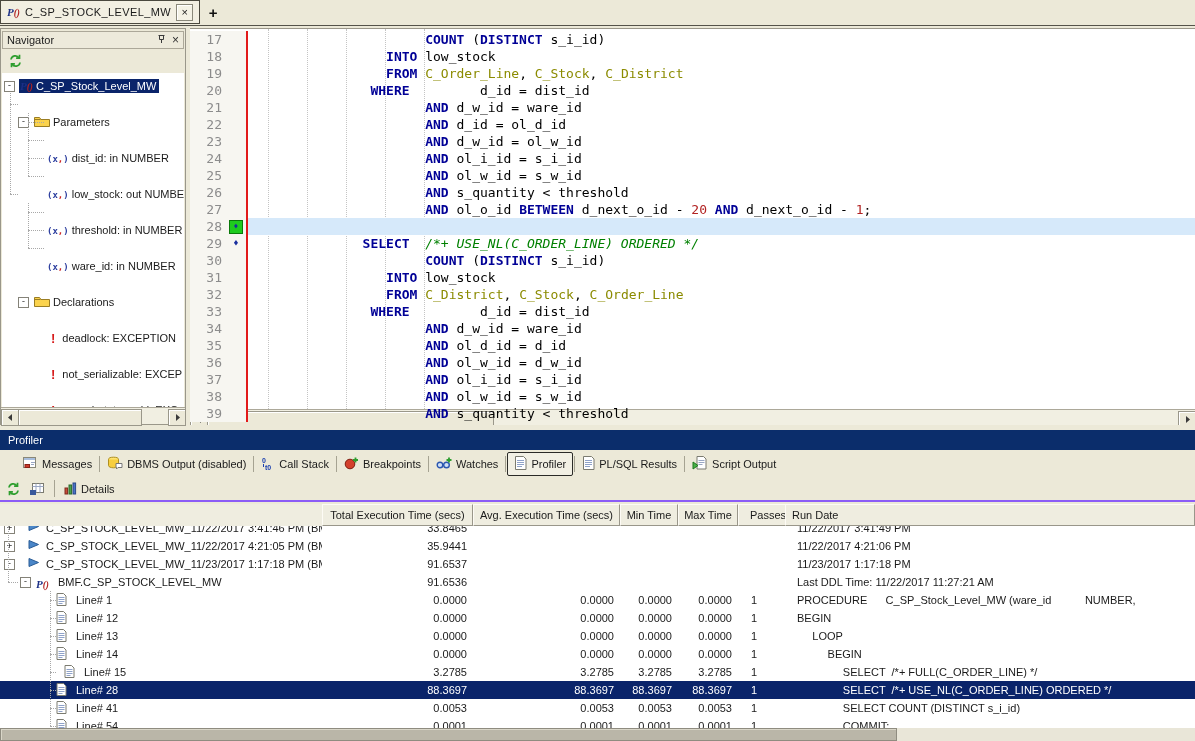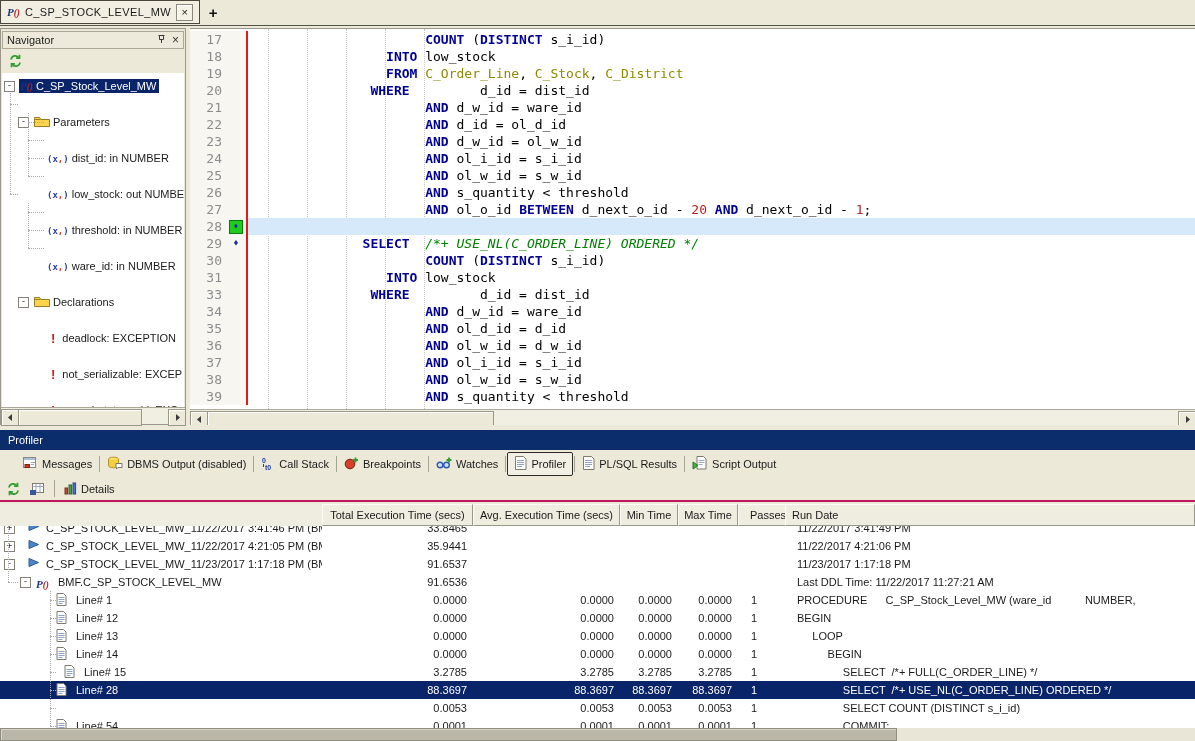--- a/index.html
+++ b/index.html
@@ -77,21 +77,21 @@
 
   
   .prof-title{position:absolute;left:0;top:430px;width:1195px;height:20px;background:#0B2D6B;
               color:#fff;line-height:20px;padding-left:8px;box-sizing:border-box;}
   .prof-tabs{position:absolute;left:0;top:450px;width:1195px;height:27px;background:#ECE9D8;
              display:flex;align-items:center;padding-left:16px;box-sizing:border-box;}
   .ptab{display:inline-flex;align-items:center;gap:4px;padding:3px 6px;white-space:nowrap;}
   .ptab.active{border:1px solid #2b2b28;border-radius:2px;background:#F2F0E4;}
   .ptab-sep{width:1px;height:16px;background:#a6a392;margin:0 1px;}
   .prof-toolbar{position:absolute;left:0;top:477px;width:1195px;height:25px;background:#ECE9D8;
-                border-bottom:2px solid #be185d;box-sizing:border-box;display:flex;
+                border-bottom:2px solid #8b5cf6;box-sizing:border-box;display:flex;
                 align-items:center;padding-left:3px;gap:2px;}
   .tb-sep{width:1px;height:17px;background:#a6a392;margin:0 4px;}
 
   
   .grid-header{position:absolute;left:0;top:504px;width:1195px;height:22px;background:#EFEDE0;}
   .gh-cell{position:absolute;top:0;height:22px;box-sizing:border-box;background:#EFEDE0;
            border-top:1px solid #FDFBF5;border-left:1px solid #FDFBF5;
            border-right:1px solid #99968a;border-bottom:1px solid #99968a;
            display:flex;align-items:center;overflow:hidden;white-space:nowrap;}
   .grid-body{position:absolute;left:0;top:526px;width:1195px;height:202px;background:#fff;overflow:hidden;}
@@ -252,20 +252,21 @@
         <div class="ed-row"><span class="ed-num">22</span><span class="ed-mark"></span><span class="ed-code">                      <span class="k">AND</span> d_id = ol_d_id</span></div>
         <div class="ed-row"><span class="ed-num">23</span><span class="ed-mark"></span><span class="ed-code">                      <span class="k">AND</span> d_w_id = ol_w_id</span></div>
         <div class="ed-row"><span class="ed-num">24</span><span class="ed-mark"></span><span class="ed-code">                      <span class="k">AND</span> ol_i_id = s_i_id</span></div>
         <div class="ed-row"><span class="ed-num">25</span><span class="ed-mark"></span><span class="ed-code">                      <span class="k">AND</span> ol_w_id = s_w_id</span></div>
         <div class="ed-row"><span class="ed-num">26</span><span class="ed-mark"></span><span class="ed-code">                      <span class="k">AND</span> s_quantity &lt; threshold</span></div>
         <div class="ed-row"><span class="ed-num">27</span><span class="ed-mark"></span><span class="ed-code">                      <span class="k">AND</span> ol_o_id <span class="k">BETWEEN</span> d_next_o_id - <span class="r">20</span> <span class="k">AND</span> d_next_o_id - <span class="r">1</span>;</span></div>
         <div class="ed-row"><span class="ed-num">28</span><span class="ed-mark"><span class="mk-exec">♦</span></span><span class="ed-code cur"></span></div>
         <div class="ed-row"><span class="ed-num">29</span><span class="ed-mark"><span class="mk-dot">♦</span></span><span class="ed-code">              <span class="k">SELECT</span>  <span class="c">/*+ USE_NL(C_ORDER_LINE) ORDERED */</span></span></div>
         <div class="ed-row"><span class="ed-num">30</span><span class="ed-mark"></span><span class="ed-code">                      <span class="k">COUNT</span> (<span class="k">DISTINCT</span> s_i_id)</span></div>
         <div class="ed-row"><span class="ed-num">31</span><span class="ed-mark"></span><span class="ed-code">                 <span class="k">INTO</span> low_stock</span></div>
+        <div class="ed-row"><span class="ed-num">32</span><span class="ed-mark"></span><span class="ed-code">                 <span class="k">FROM</span> <span class="o">C_District</span>, <span class="o">C_Stock</span>, <span class="o">C_Order_Line</span></span></div>
         <div class="ed-row"><span class="ed-num">33</span><span class="ed-mark"></span><span class="ed-code">               <span class="k">WHERE</span>         d_id = dist_id</span></div>
         <div class="ed-row"><span class="ed-num">34</span><span class="ed-mark"></span><span class="ed-code">                      <span class="k">AND</span> d_w_id = ware_id</span></div>
         <div class="ed-row"><span class="ed-num">35</span><span class="ed-mark"></span><span class="ed-code">                      <span class="k">AND</span> ol_d_id = d_id</span></div>
         <div class="ed-row"><span class="ed-num">36</span><span class="ed-mark"></span><span class="ed-code">                      <span class="k">AND</span> ol_w_id = d_w_id</span></div>
         <div class="ed-row"><span class="ed-num">37</span><span class="ed-mark"></span><span class="ed-code">                      <span class="k">AND</span> ol_i_id = s_i_id</span></div>
         <div class="ed-row"><span class="ed-num">38</span><span class="ed-mark"></span><span class="ed-code">                      <span class="k">AND</span> ol_w_id = s_w_id</span></div>
         <div class="ed-row"><span class="ed-num">39</span><span class="ed-mark"></span><span class="ed-code">                      <span class="k">AND</span> s_quantity &lt; threshold</span></div>
       </div>
     <div class="hscroll ed-hs">
       <span class="sb-btn" style="left:0">
@@ -570,20 +571,29 @@
           <span class="g-lbl" style="left: 76px;">Line# 28</span>
         </div>
         <div class="g-cell g-num" style="left: 322px; width: 151px;">88.3697</div>
         <div class="g-cell g-num" style="left: 473px; width: 147px;">88.3697</div>
         <div class="g-cell g-num" style="left: 620px; width: 58px;">88.3697</div>
         <div class="g-cell g-num" style="left: 678px; width: 60px;">88.3697</div>
         <div class="g-cell" style="left: 738px; width: 47px; padding-left: 13px;">1</div>
         <div class="g-cell g-pre" style="left: 785px; width: 410px;">               SELECT  /*+ USE_NL(C_ORDER_LINE) ORDERED */</div>
       </div>
       <div class="g-row" style="top: 173px;">
+        <div class="g-cell" style="left: 0px; width: 322px; position: absolute;">
+          <span class="g-ico" style="left: 56px;">
+            <svg width="11" height="13" viewBox="0 0 11 13">
+              <path d="M1 .5h6.5L10 3v9.5H1z" fill="#fff" stroke="#7b7b70"></path>
+              <path d="M2.5 4.5h6M2.5 6.5h6M2.5 8.5h6M2.5 10.5h4" stroke="#8fa2c8"></path>
+            </svg>
+          </span>
+          <span class="g-lbl" style="left: 76px;">Line# 41</span>
+        </div>
         <div class="g-cell g-num" style="left: 322px; width: 151px;">0.0053</div>
         <div class="g-cell g-num" style="left: 473px; width: 147px;">0.0053</div>
         <div class="g-cell g-num" style="left: 620px; width: 58px;">0.0053</div>
         <div class="g-cell g-num" style="left: 678px; width: 60px;">0.0053</div>
         <div class="g-cell" style="left: 738px; width: 47px; padding-left: 13px;">1</div>
         <div class="g-cell g-pre" style="left: 785px; width: 410px;">               SELECT COUNT (DISTINCT s_i_id)</div>
       </div>
       <div class="g-row" style="top: 191px;">
         <div class="g-cell" style="left: 0px; width: 322px; position: absolute;">
           <span class="g-ico" style="left: 56px;">

